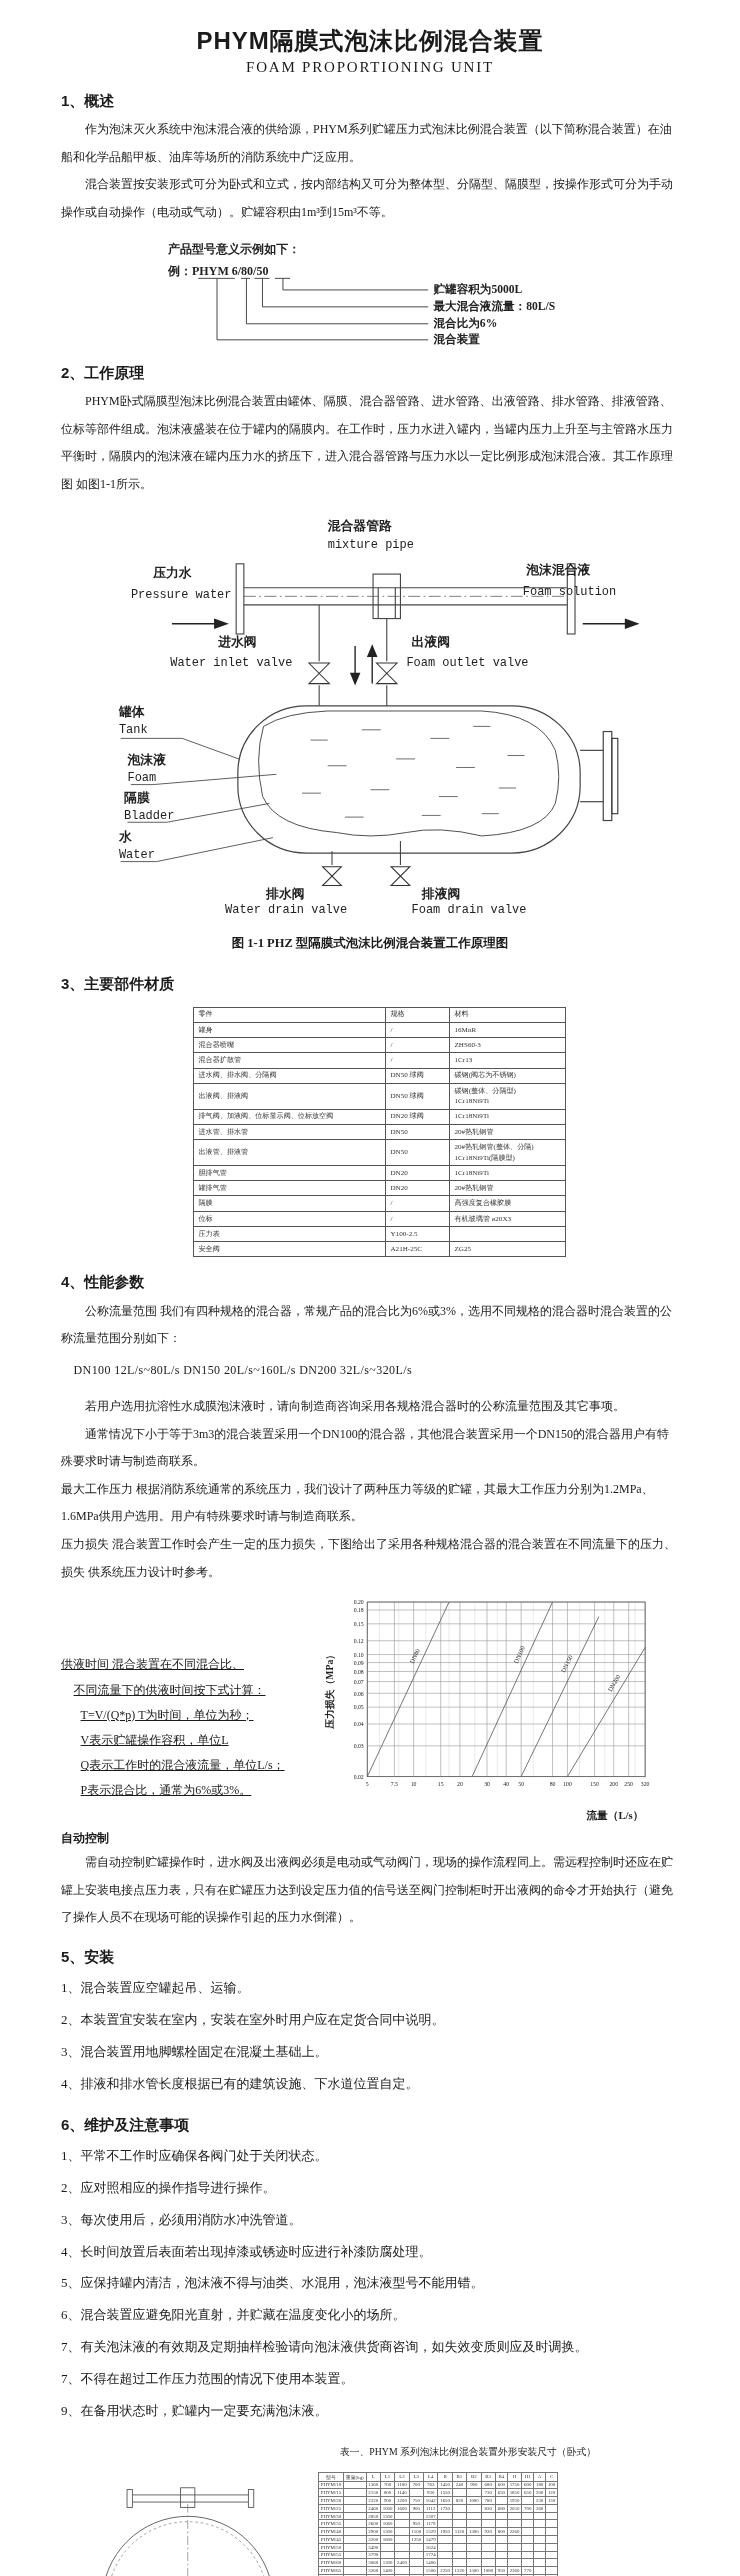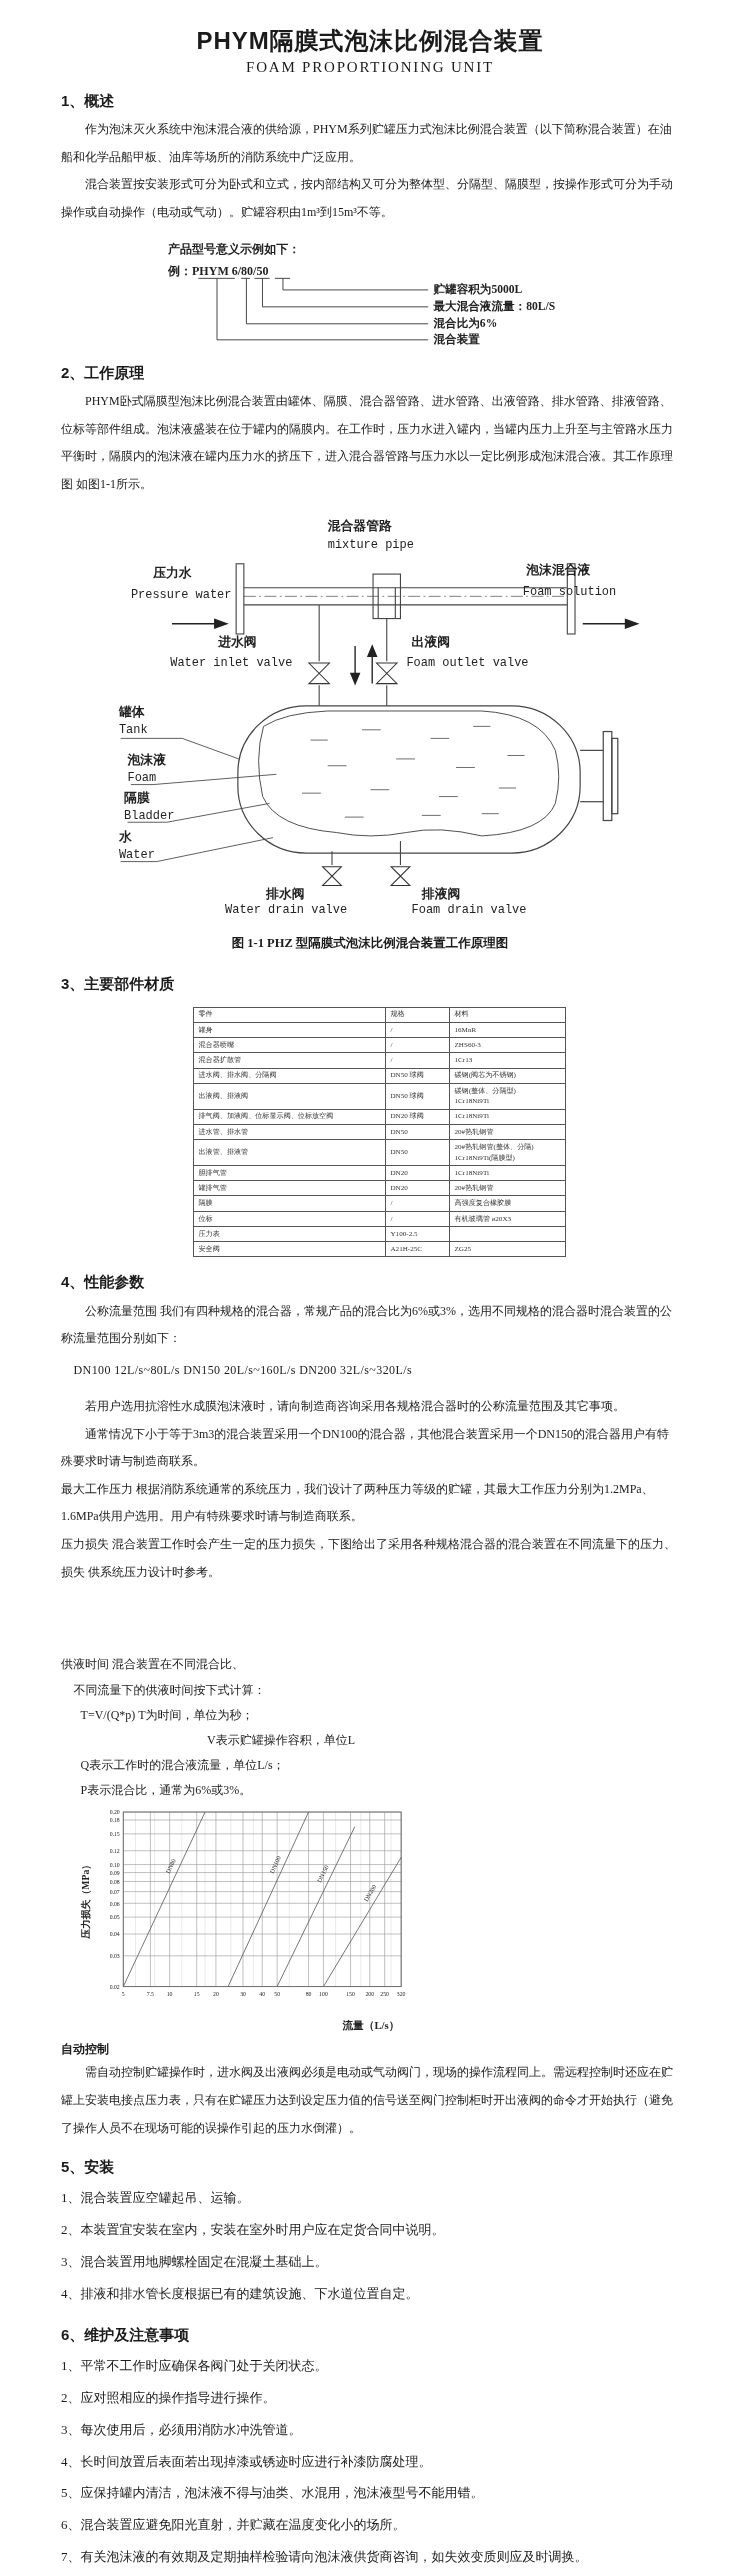--- a/index.html
+++ b/index.html
@@ -15,21 +15,21 @@
   .para.noindent{text-indent:0;}
   .flowline{font-size:12px;line-height:2.3;margin:3.6px 0 9px 12.5px;letter-spacing:0.4px;}
   svg text{fill:#222;}
   .model-svg{display:block;margin:12.5px 0 5.3px 107px;}
   .fig-svg{display:block;margin:3.6px auto 0 auto;}
   .fig-caption{text-align:center;font-weight:bold;font-size:12.5px;margin:21px 0 23px 0;}
   .mat-table{border-collapse:collapse;margin:12.5px 0 9px 132px;font-size:7.1px;color:#333;}
   .mat-table th,.mat-table td{border:0.9px solid #555;padding:1.8px 4.5px;text-align:left;
       font-weight:normal;white-space:pre-line;line-height:1.5;}
   .mat-table th{position:relative;}
-  .supply-chart-row{display:flex;flex-direction:column;margin-top:7.1px;}
+  .supply-chart-row{display:flex;flex-direction:row;margin-top:7.1px;text-decoration:underline;}
   .supply-block{width:294px;font-size:12px;line-height:2.1;}
   .supply-block p{margin:0;}
   .chart-wrap{flex:1;}
   .auto-heading{font-size:12px;font-weight:bold;margin:7.1px 0 1.8px 0;}
   .num-item{font-size:13px;line-height:2.45;margin:0;}
   .dim-section{display:flex;flex-direction:row;align-items:flex-start;margin-top:9px;}
   .dim-table{border-collapse:collapse;font-size:4.9px;color:#333;margin-top:3.6px;}
   .dim-table th,.dim-table td{border:0.4px solid #777;padding:0.9px 1.8px;text-align:center;font-weight:normal;}
   .dim-caption{font-size:9.8px;text-align:center;margin:19.6px 0 0 196px;}
   .draw-box{flex:0 0 auto;}
@@ -275,21 +275,21 @@
   <p class="para">若用户选用抗溶性水成膜泡沫液时，请向制造商咨询采用各规格混合器时的公称流量范围及其它事项。</p>
   <p class="para">通常情况下小于等于3m3的混合装置采用一个DN100的混合器，其他混合装置采用一个DN150的混合器用户有特殊要求时请与制造商联系。</p>
   <p class="para noindent">最大工作压力 根据消防系统通常的系统压力，我们设计了两种压力等级的贮罐，其最大工作压力分别为1.2MPa、1.6MPa供用户选用。用户有特殊要求时请与制造商联系。</p>
   <p class="para noindent">压力损失  混合装置工作时会产生一定的压力损失，下图给出了采用各种规格混合器的混合装置在不同流量下的压力、损失 供系统压力设计时参考。</p>
 
   <div class="supply-chart-row">
     <div class="supply-block">
       <p style="margin-top:59px;">供液时间  混合装置在不同混合比、</p>
       <p style="padding-left:12.5px;">不同流量下的供液时间按下式计算：</p>
       <p style="padding-left:19.6px;">T=V/(Q*p)     T为时间，单位为秒；</p>
-      <p style="padding-left:19.6px;text-align:right;">V表示贮罐操作容积，单位L</p>
+      <p style="padding-left:19.6px;">V表示贮罐操作容积，单位L</p>
       <p style="padding-left:19.6px;">Q表示工作时的混合液流量，单位L/s；</p>
       <p style="padding-left:19.6px;">P表示混合比，通常为6%或3%。</p>
     </div>
     <div class="chart-wrap" id="chart">
         <svg width="358" height="230" viewBox="0 0 402 258" style="display:block;margin-left:16px;">
           <line x1="65.67778910335728" y1="10" x2="65.67778910335728" y2="206" stroke="#d8d8d8" stroke-width="0.6"></line>
           <line x1="87.25973906585716" y1="10" x2="87.25973906585716" y2="206" stroke="#d8d8d8" stroke-width="0.6"></line>
           <line x1="117.6777891033573" y1="10" x2="117.6777891033573" y2="206" stroke="#d8d8d8" stroke-width="0.6"></line>
           <line x1="143.80780681087484" y1="10" x2="143.80780681087484" y2="206" stroke="#d8d8d8" stroke-width="0.6"></line>
           <line x1="172.74026093414284" y1="10" x2="172.74026093414284" y2="206" stroke="#d8d8d8" stroke-width="0.6"></line>

